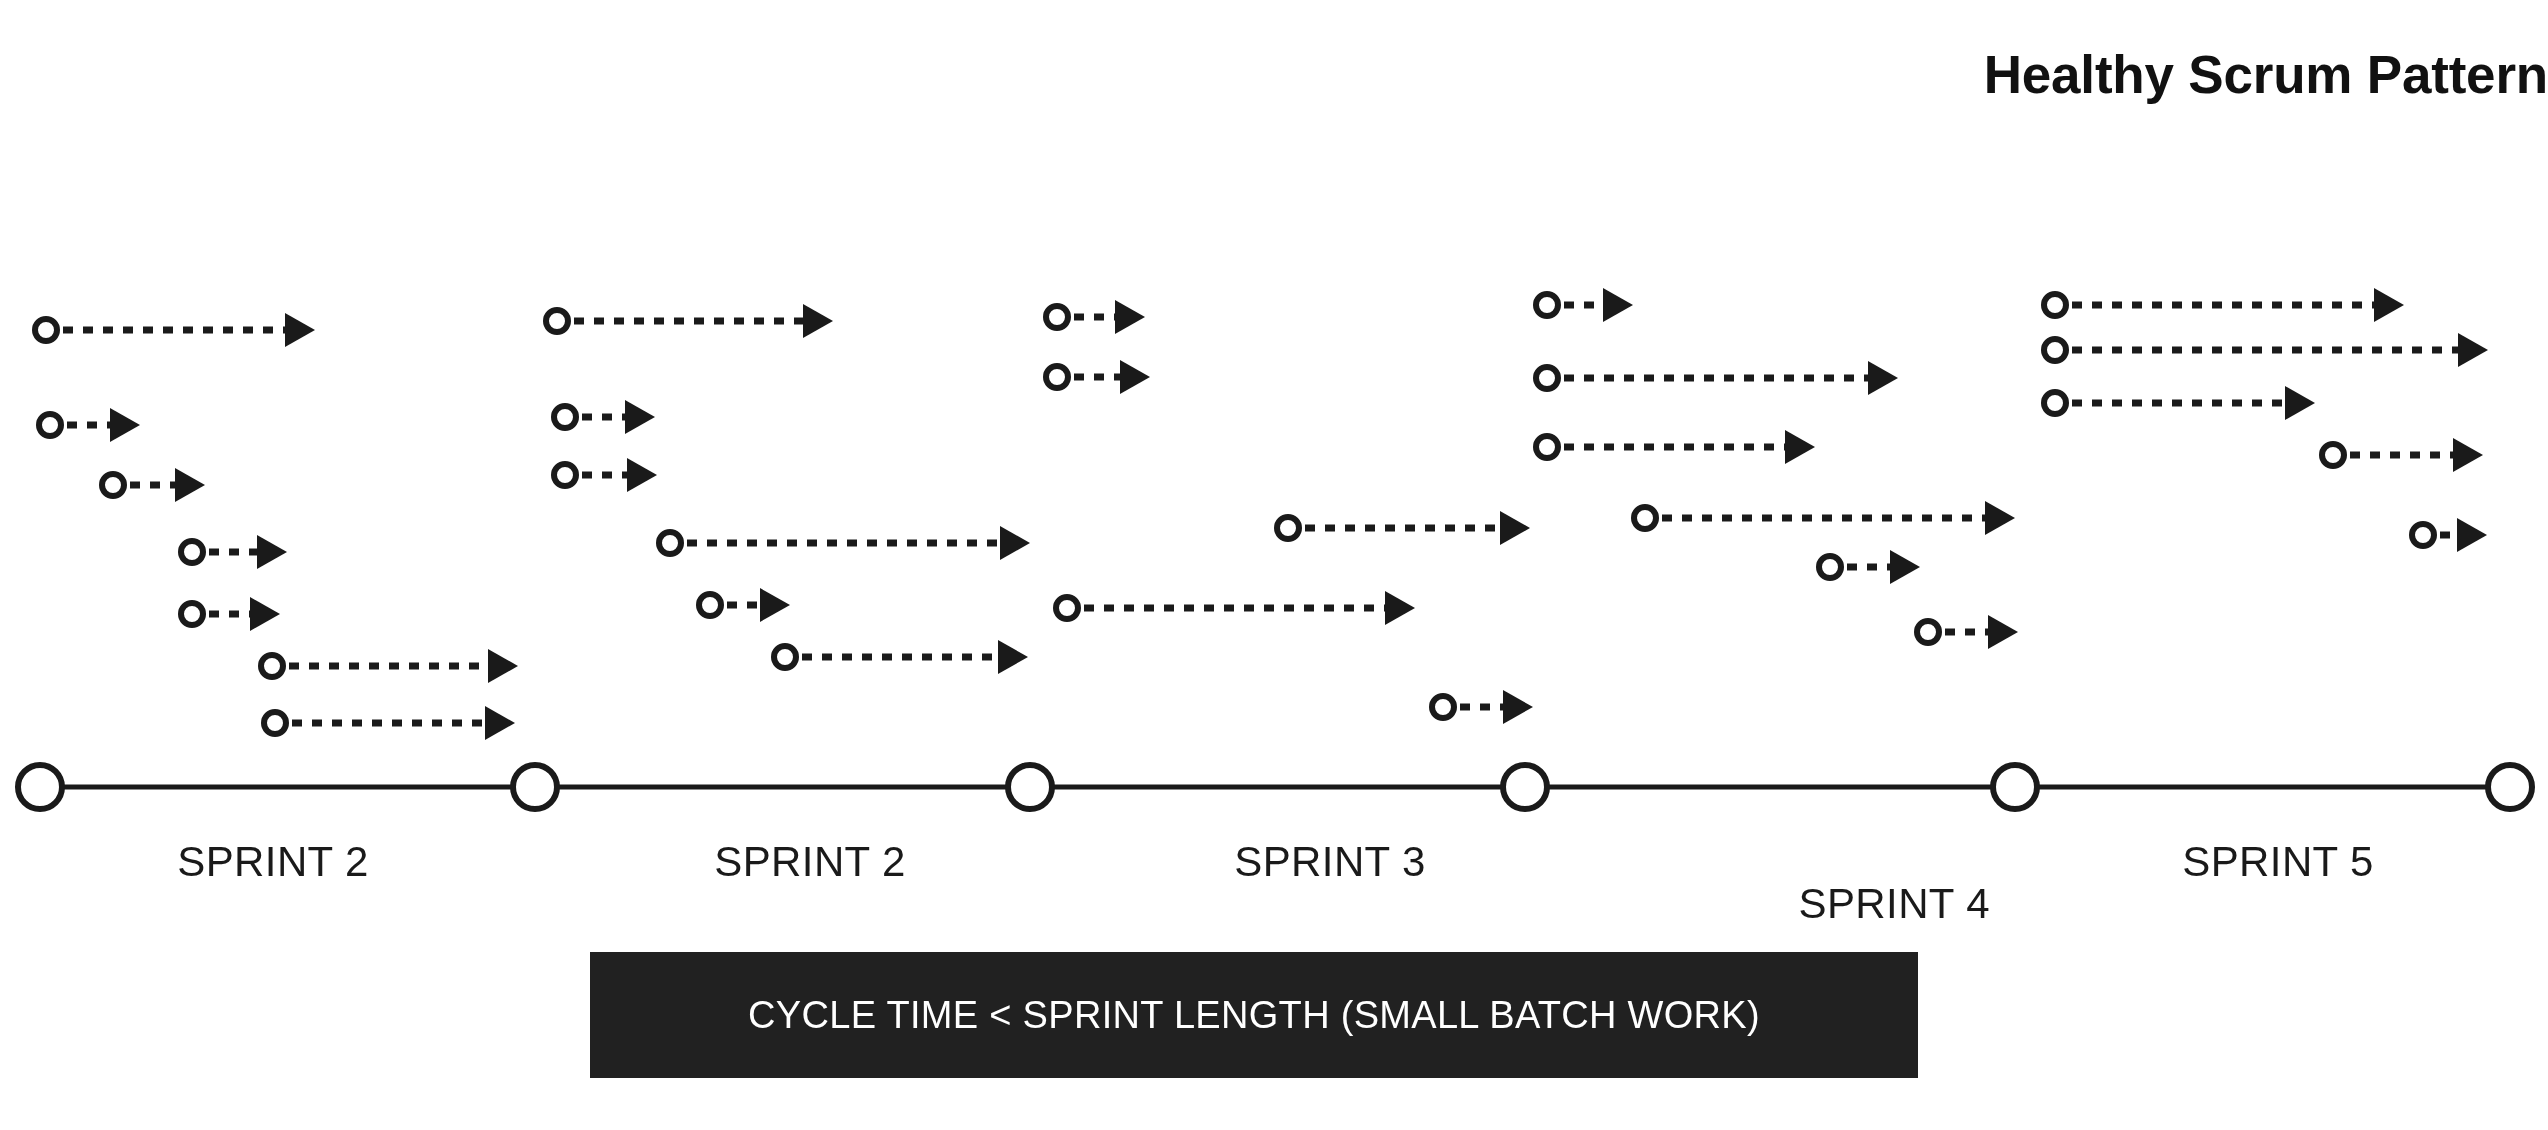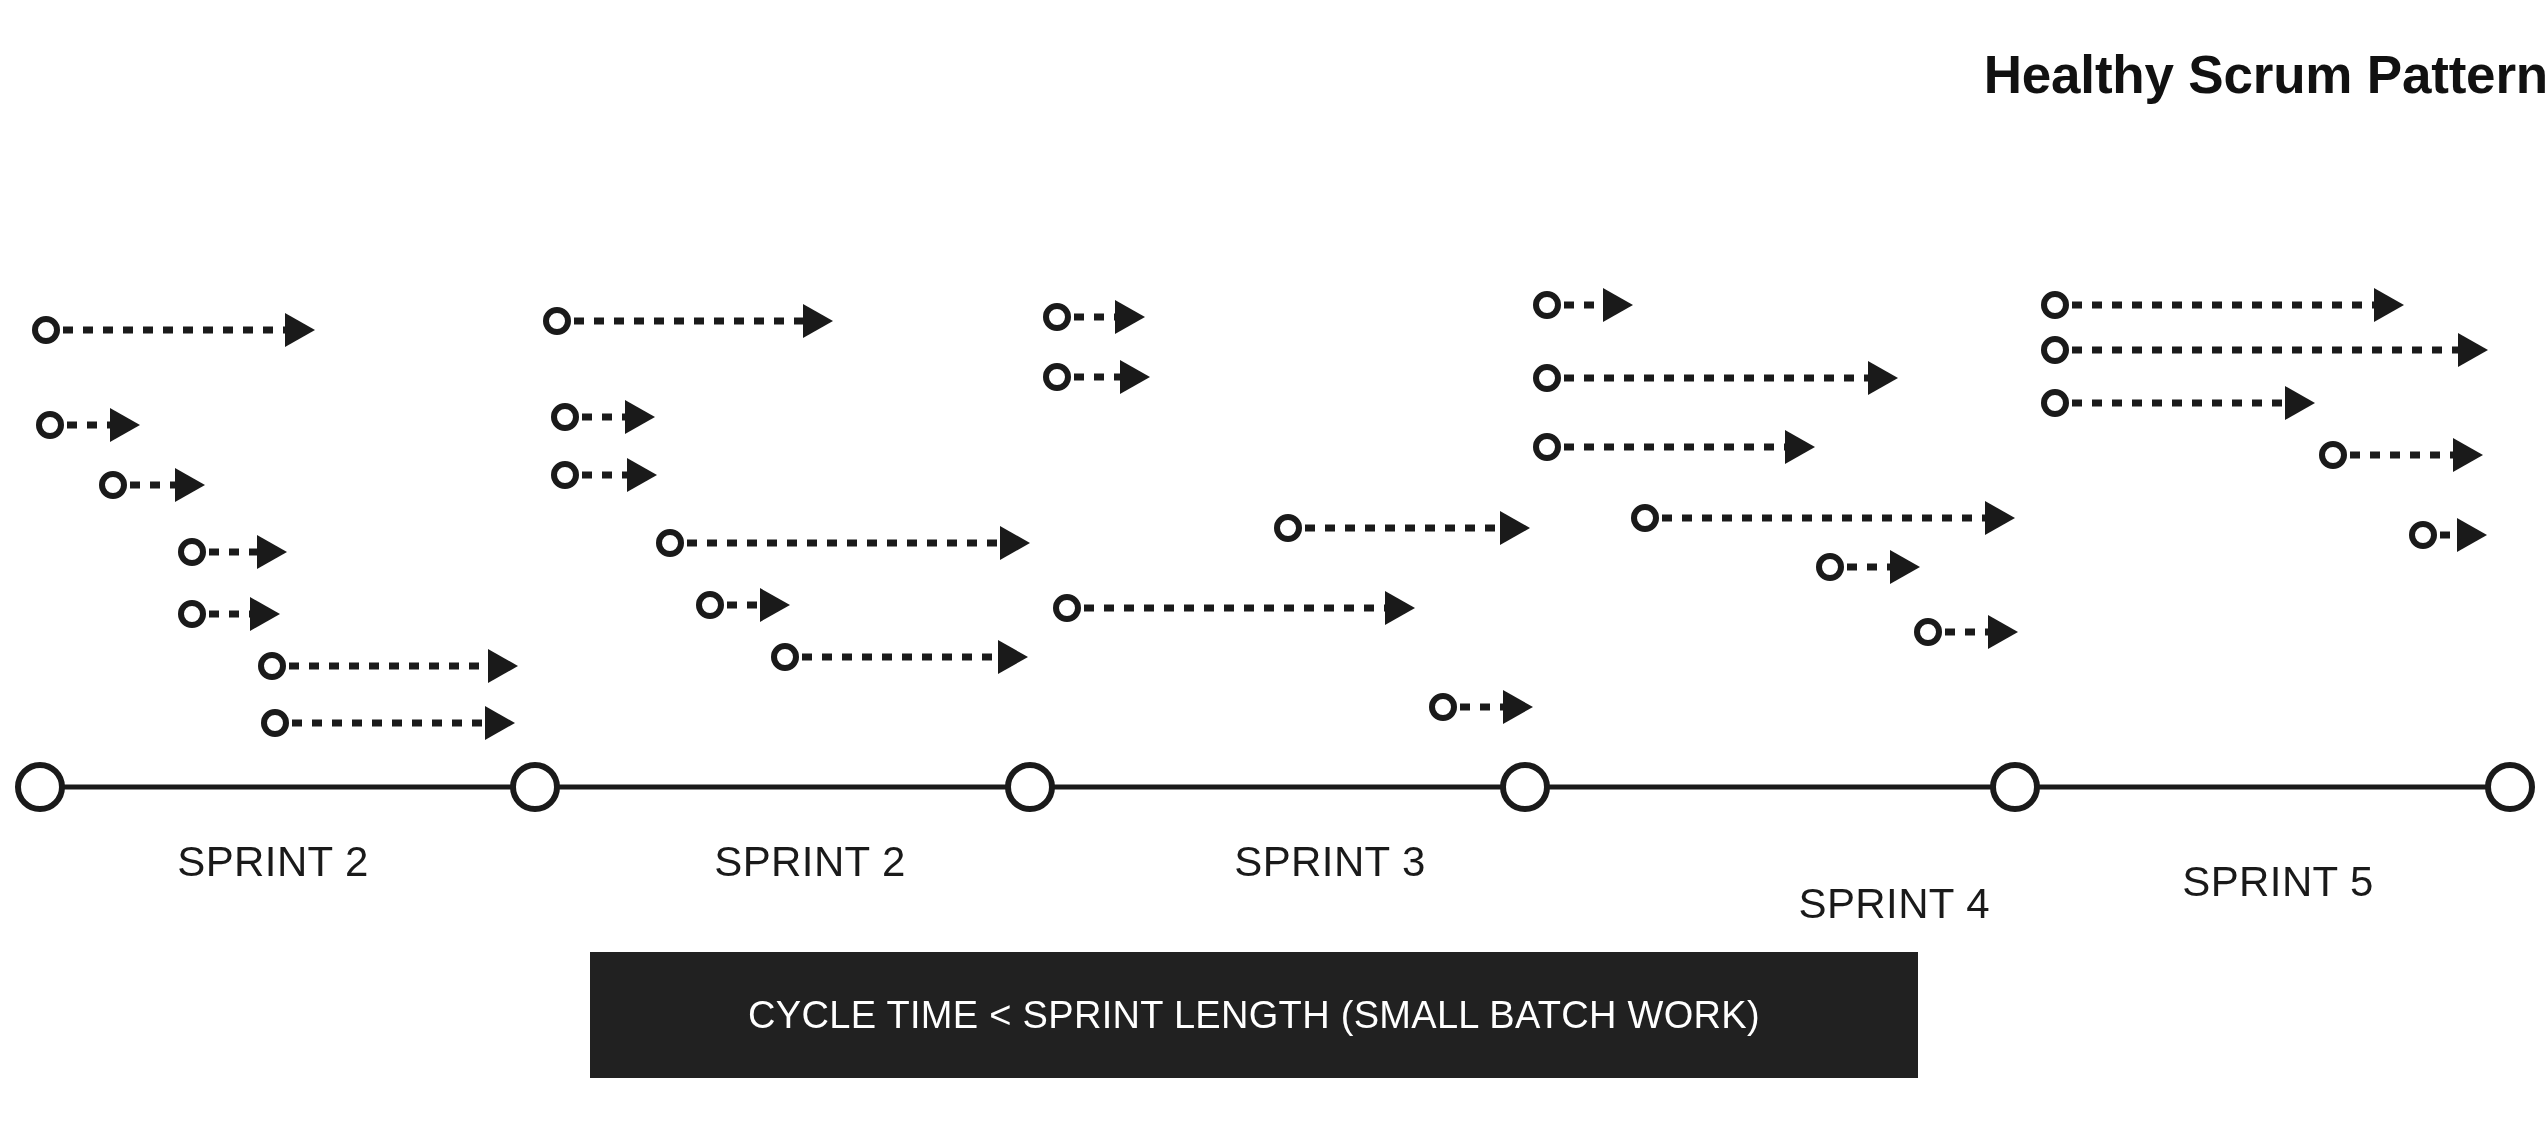--- a/index.html
+++ b/index.html
@@ -237,20 +237,20 @@
         <circle cx="2015" cy="787" r="22" fill="#ffffff" stroke="#1a1a1a" stroke-width="6"></circle>
         <circle cx="2510" cy="787" r="22" fill="#ffffff" stroke="#1a1a1a" stroke-width="6"></circle>
       </g>
   </svg>
 
   <div id="sprint-labels">
       <div class="sprint-label" style="left: 73px; top: 838px; width: 400px;">SPRINT 2</div>
       <div class="sprint-label" style="left: 610px; top: 838px; width: 400px;">SPRINT 2</div>
       <div class="sprint-label" style="left: 1130px; top: 838px; width: 400px;">SPRINT 3</div>
       <div class="sprint-label" style="left: 1590px; top: 880px; width: 400px; text-align: right;">SPRINT 4</div>
-      <div class="sprint-label" style="left: 2078px; top: 858px; width: 400px;">SPRINT 5</div>
+      <div class="sprint-label" style="left: 2078px; top: 838px; width: 400px;">SPRINT 5</div>
     </div>
 
   <div id="banner">
     <div class="banner-line">CYCLE TIME &lt; SPRINT LENGTH (SMALL BATCH WORK)</div>
   </div>
 
 </div>
 
 </body></html>

